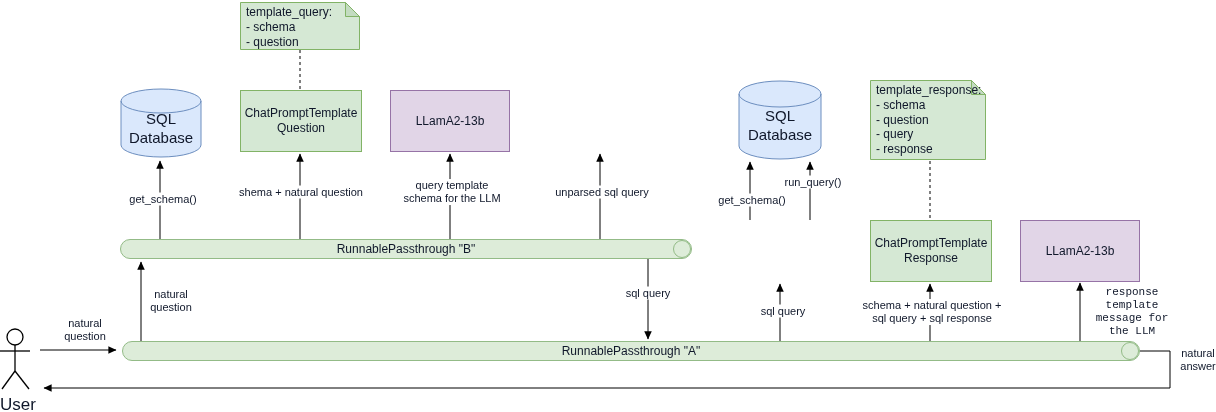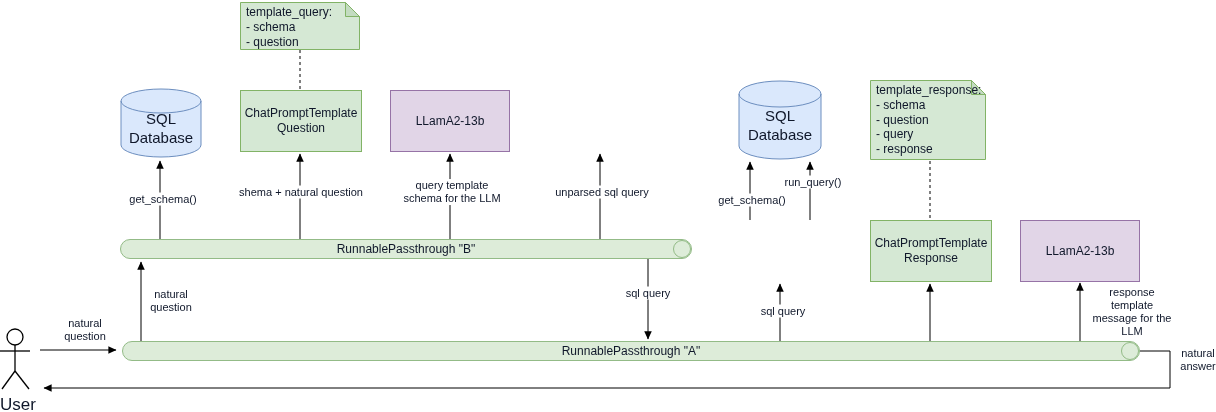--- a/index.html
+++ b/index.html
@@ -131,20 +131,22 @@
   <div class="elabel" style="left:301px;top:192px;">shema + natural question</div>
   <div class="elabel" style="left:452px;top:192px;">query template
 schema for the LLM</div>
   <div class="elabel" style="left:602px;top:192px;">unparsed sql query</div>
   <div class="elabel" style="left:171px;top:301px;">natural
 question</div>
   <div class="elabel" style="left:648px;top:293px;">sql query</div>
   <div class="elabel" style="left:783px;top:311px;">sql query</div>
   <div class="elabel" style="left:752px;top:200px;">get_schema()</div>
   <div class="elabel" style="left:813px;top:182px;">run_query()</div>
-  <div class="elabel" style="left:1132px;top:312px;">response template
+  <div class="elabel" style="left:932px;top:312px;">schema + natural question +
+sql query + sql response</div>
+  <div class="elabel" style="left:1132px;top:312px;font-family:Liberation Mono, monospace;">response template
 message for the LLM</div>
   <div class="elabel" style="left:85px;top:330px;">natural
 question</div>
   <div class="elabel" style="left:1198px;top:360px;">natural
 answer</div>
 
 </div>
 
 </body></html>

